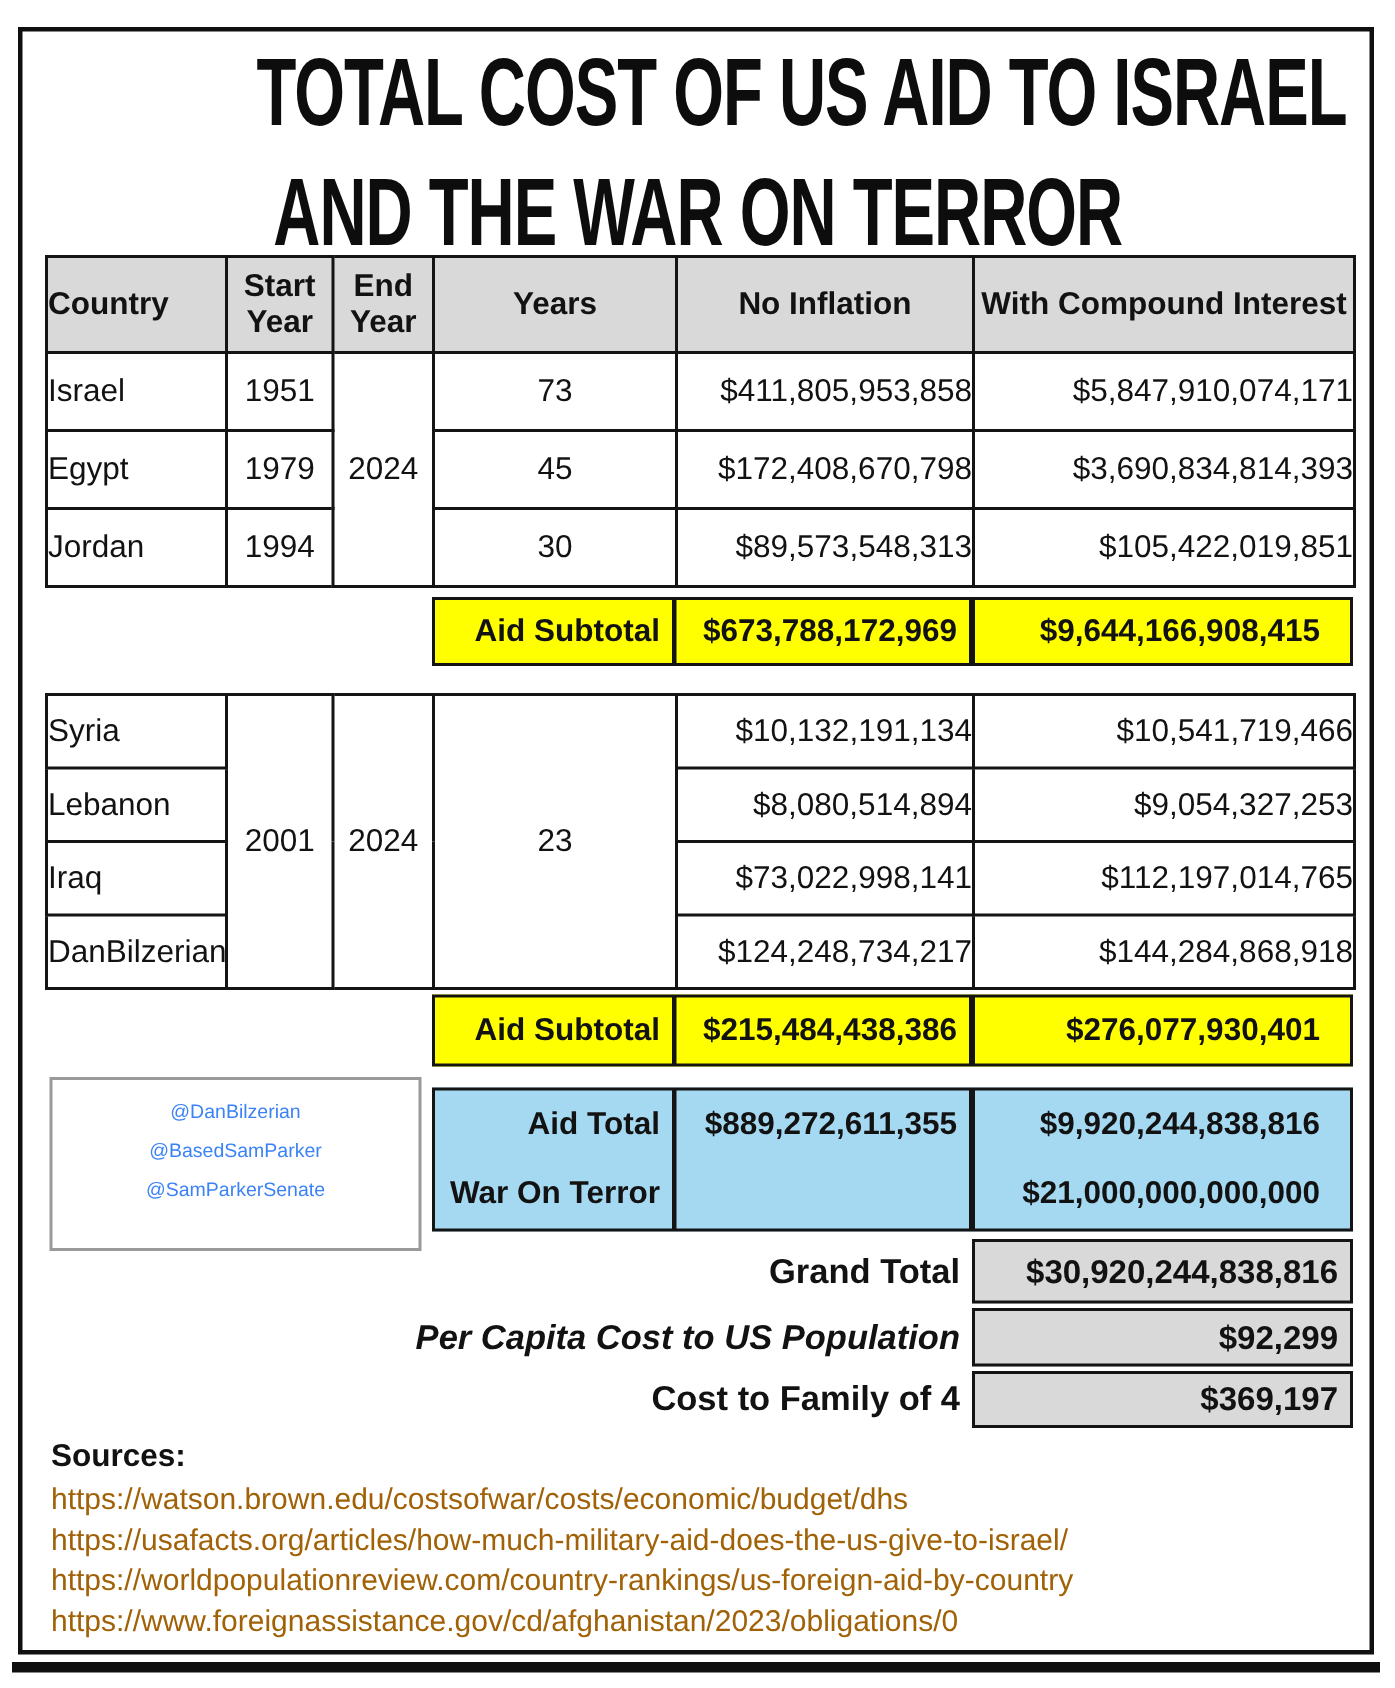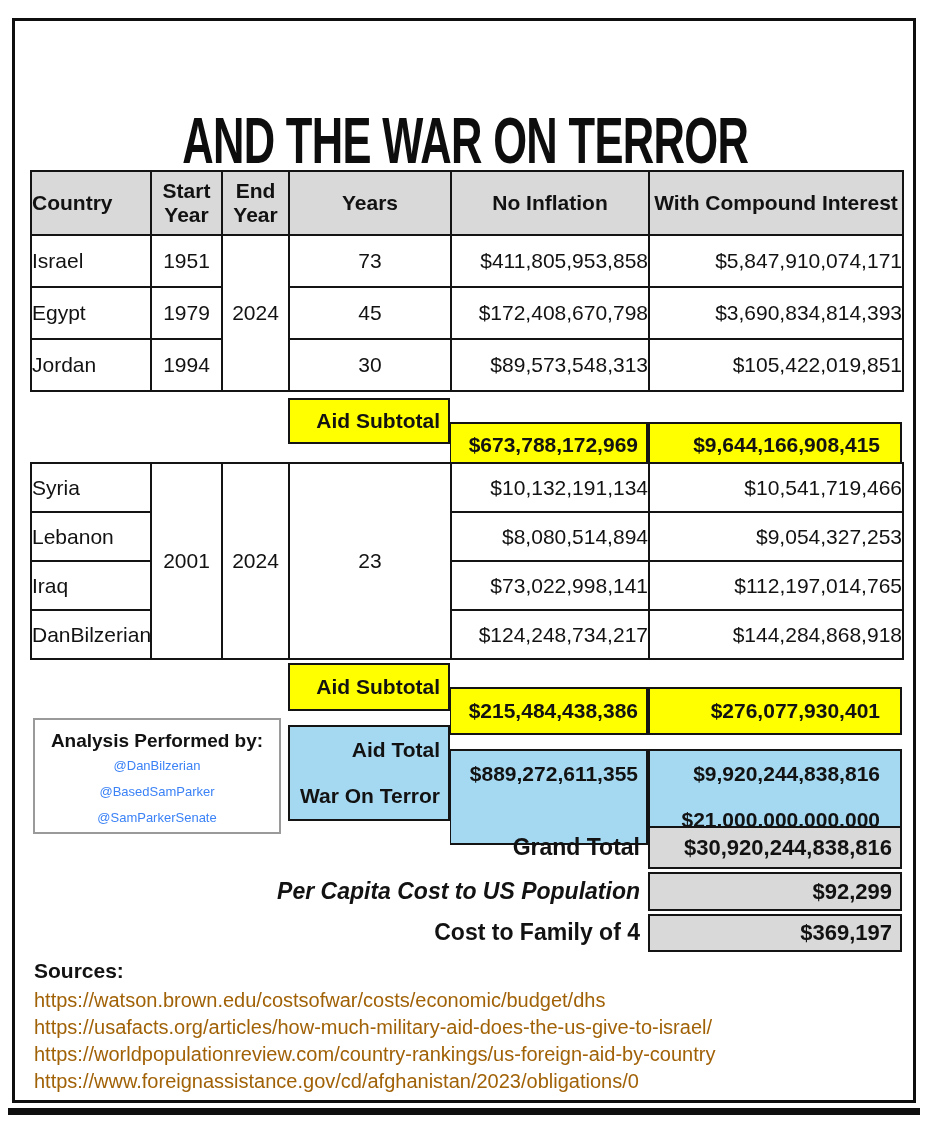--- a/index.html
+++ b/index.html
@@ -32,21 +32,21 @@
   td.c-center { text-align:center; }
   td.c-money { text-align:right; padding-right:8px; }
   #table1 tr.hdr { height:64px; }
   #table1 tr.row { height:52px; }
   #table2 tr.row { height:49px; }
 
   
   .bar { position:absolute; left:288px; display:flex; }
   .bar .cell { box-sizing:border-box; border:2.5px solid #141414; display:flex;
                align-items:center; font-weight:bold; font-size:21px; }
-  .bar .cell + .cell { border-left-width:1.5px;margin-top:24px; }
+  .bar .cell + .cell { border-left-width:1.5px; }
   .bar .w1 { width:162px; justify-content:flex-end; padding-right:8px; }
   .bar .w2 { width:198px; justify-content:flex-end; padding-right:8px; }
   .bar .w3 { width:254px; justify-content:flex-end; padding-right:20px; border-left-width:2.5px !important; }
   .yellow .cell { background:#ffff00; }
   #subtotal1 { top:398px; } #subtotal1 .cell { height:46px; }
   #subtotal2 { top:663px; } #subtotal2 .cell { height:48px; }
 
   
   #blue-box { top:725px; }
   #blue-box .cell { background:#a5d9f2; height:96px; align-items:stretch; }
@@ -77,20 +77,23 @@
   #sources .hd { font-weight:bold; font-size:21px; line-height:26px; margin-bottom:3px; }
   #sources .url { font-size:20px; line-height:27px; color:#a16207; }
 </style>
 </head>
 <body>
 
 <div id="stage">
 
   <div class="frame"></div>
 
+  <div class="title-line" id="title1">
+    <span>TOTAL COST OF US AID TO ISRAEL</span>
+  </div>
   <div class="title-line" id="title2">
     <span>AND THE WAR ON TERROR</span>
   </div>
 
   <table class="aid" id="table1">
     <colgroup>
         <col style="width:120px">
         <col style="width:71px">
         <col style="width:67px">
         <col style="width:162px">
@@ -173,21 +176,20 @@
   </tbody>
     </table>
 
   <div class="bar yellow" id="subtotal2">
     <div class="cell w1">Aid Subtotal</div>
     <div class="cell w2">$215,484,438,386</div>
     <div class="cell w3">$276,077,930,401</div>
   </div>
 
   <div id="analysis-box">
-    <div class="hd">Analysis Performed by:</div>
     <div class="handle">@DanBilzerian</div>
     <div class="handle">@BasedSamParker</div>
     <div class="handle">@SamParkerSenate</div>
   </div>
 
   <div class="bar" id="blue-box">
     <div class="cell w1">
       <div class="stack">
         <div class="ln">Aid Total</div>
         <div class="ln">War On Terror</div>

